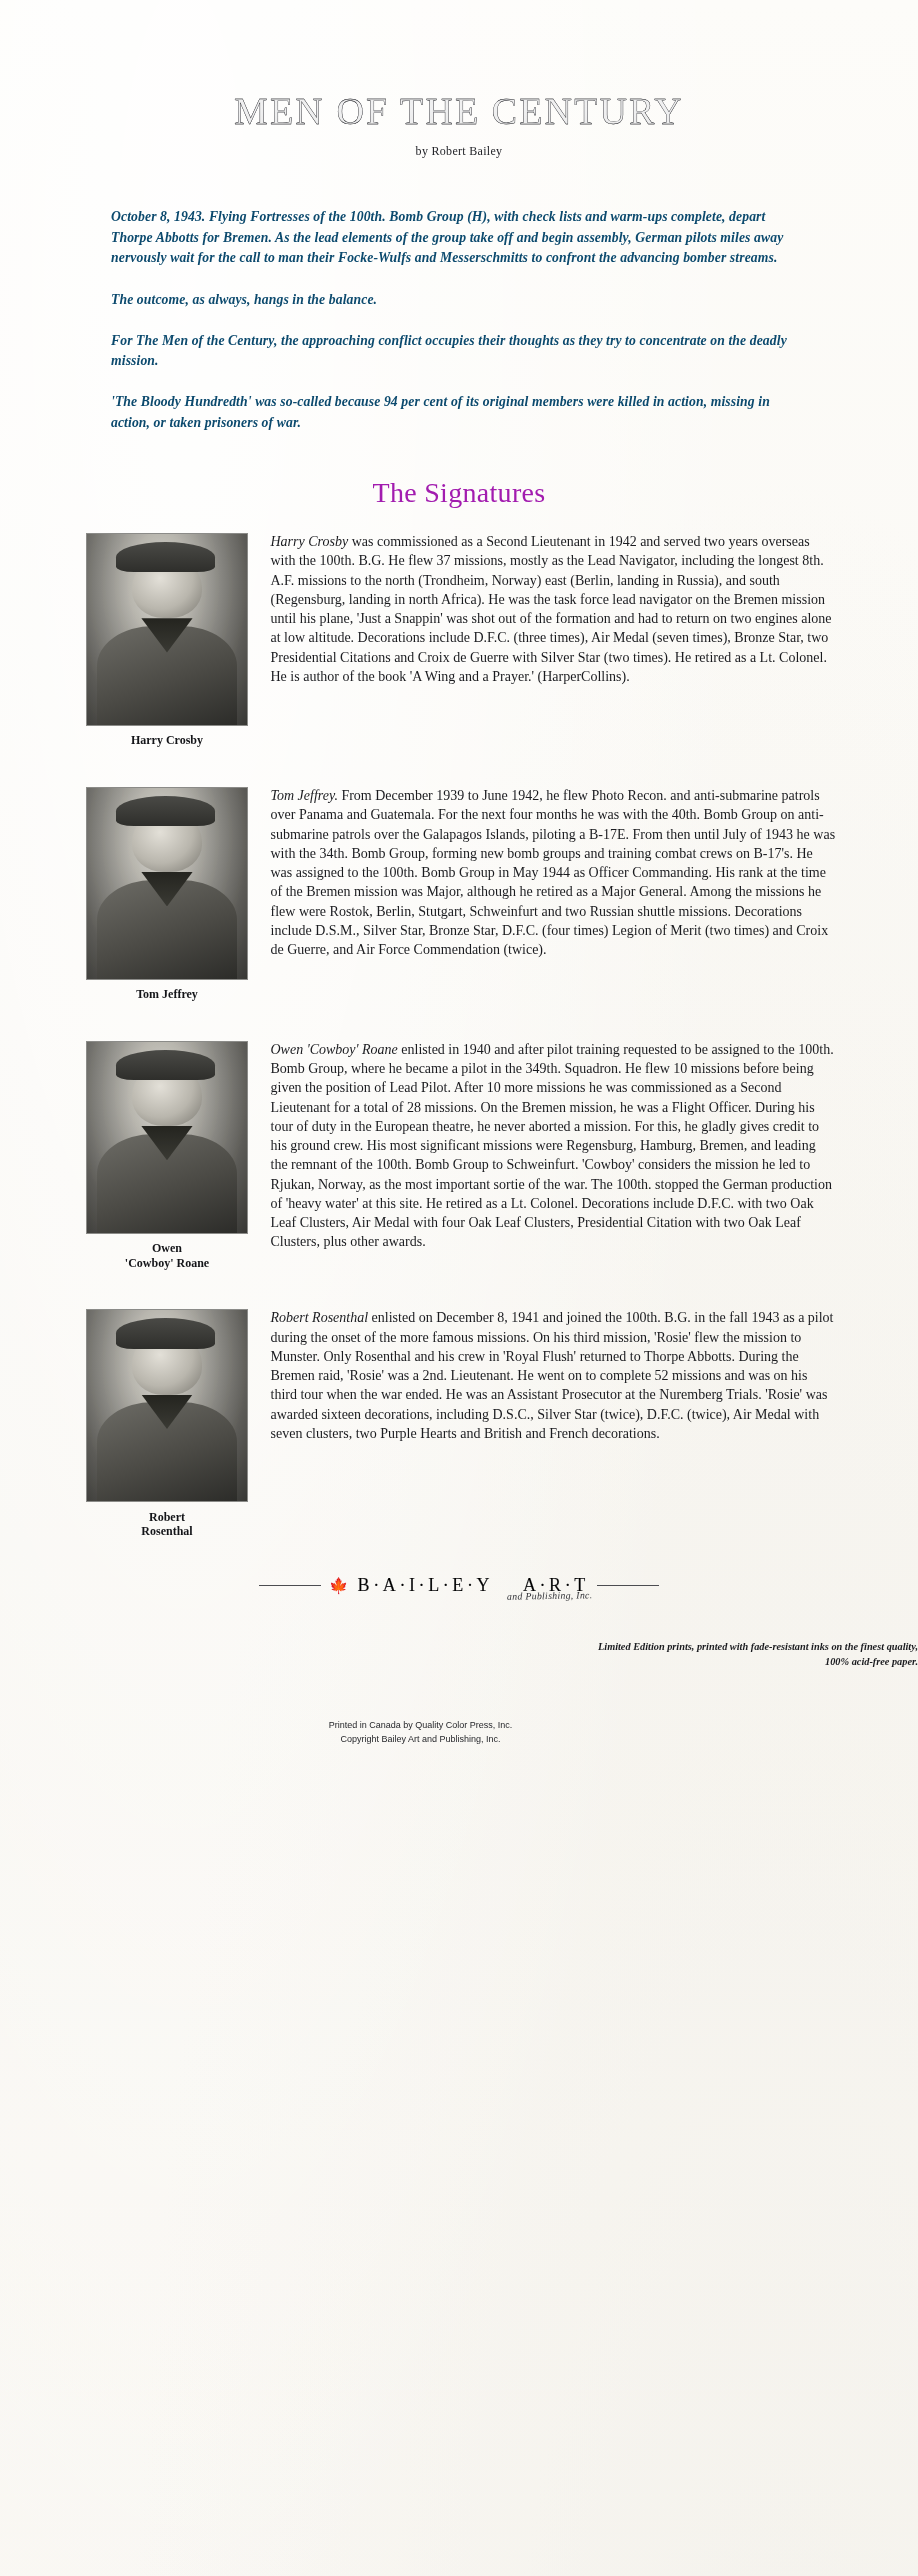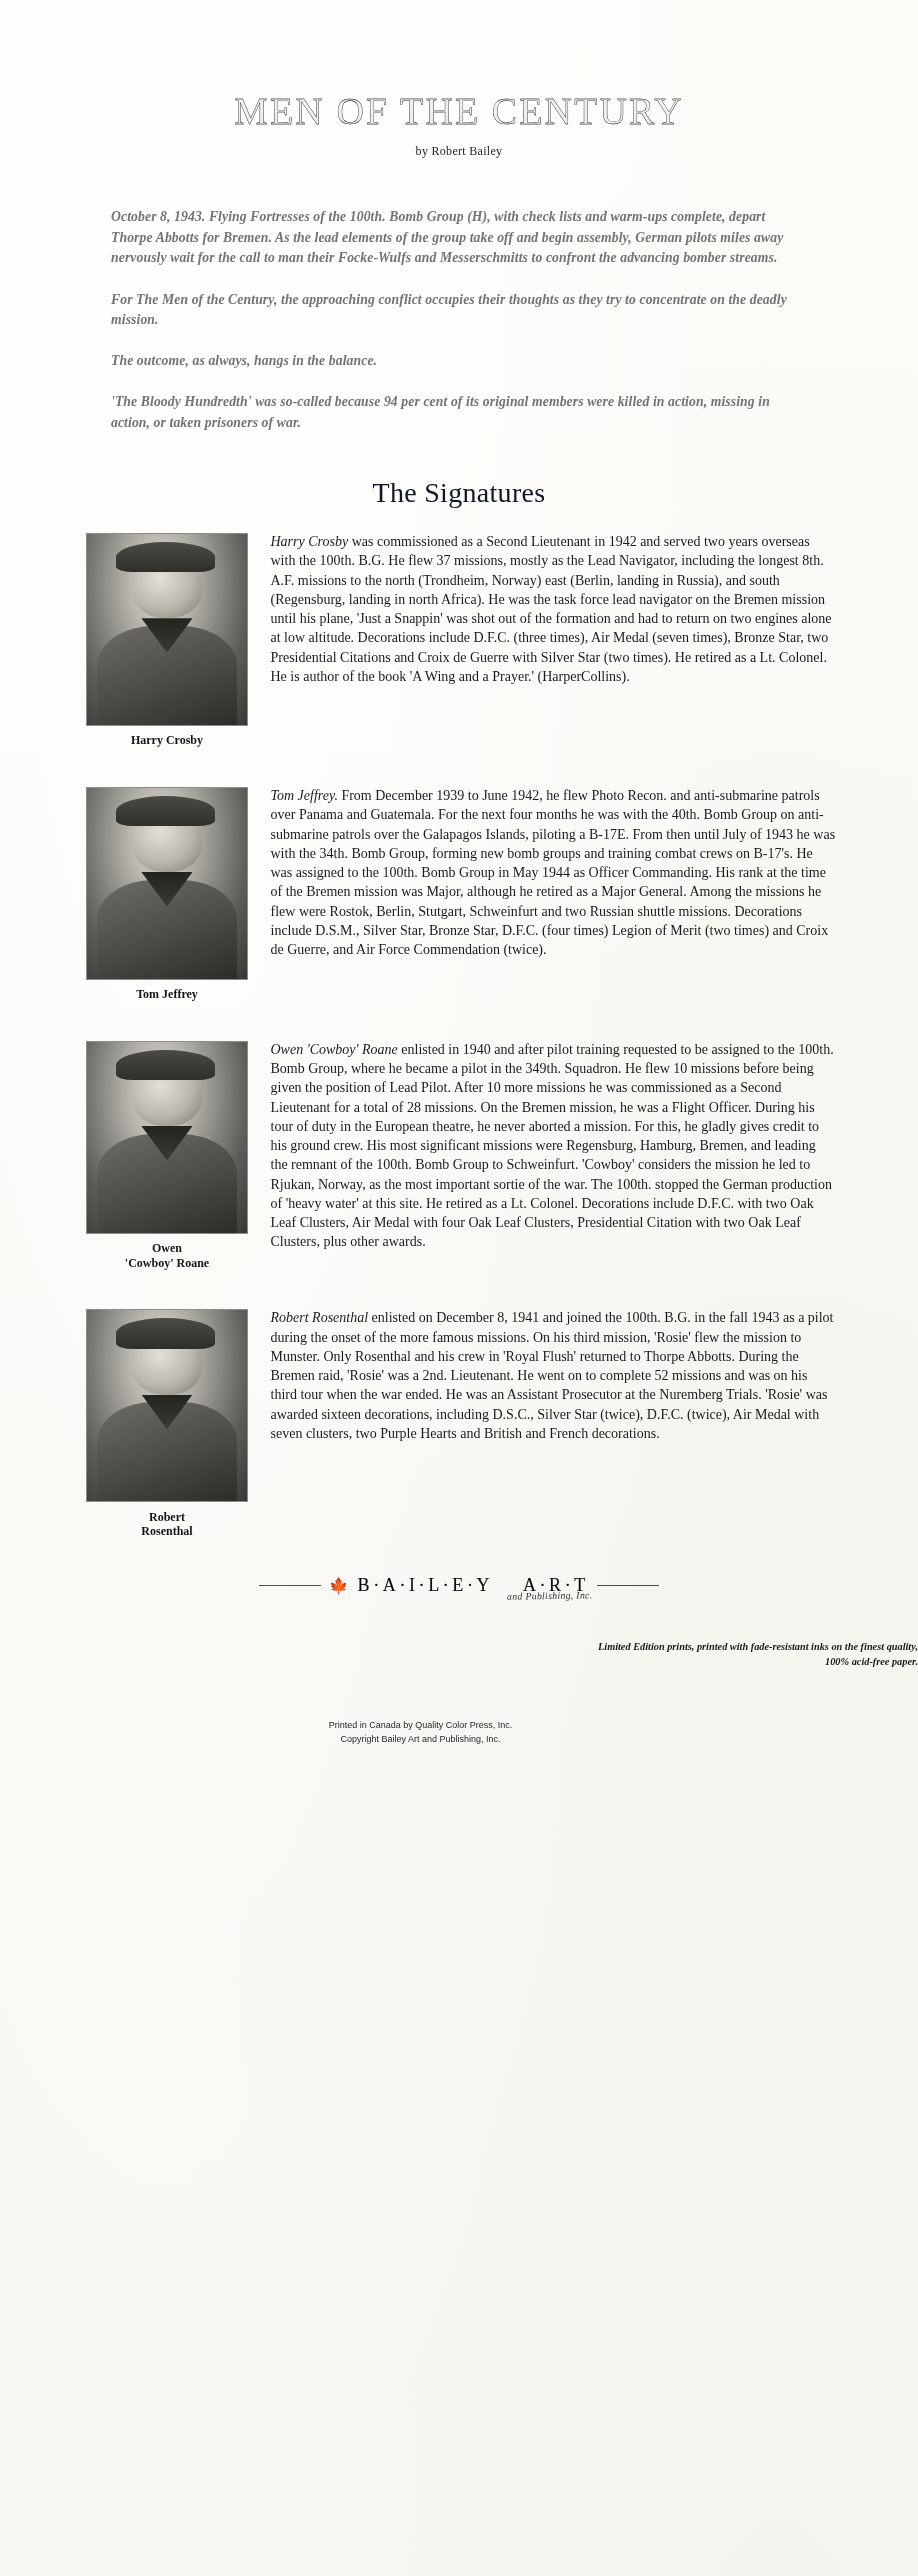--- a/index.html
+++ b/index.html
@@ -63,31 +63,31 @@
   .intro {
     margin: 48px 111px 0 111px;
   }
   .intro p {
     font-style: italic;
     font-weight: bold;
     font-size: 13.7px;
     line-height: 1.50;
     margin: 0 0 20.6px 0;
     letter-spacing: 0.1px;
-    color: #737373;
+    color: #0c4a6e;
   }
   .intro p:last-child { margin-bottom: 4px; }
 
   
   .sig-heading {
     text-align: center;
     font-size: 28px;
     font-weight: 400;
     margin: 44px 0 20.6px 0;
-    color: #0f172a;
+    color: #a21caf;
     letter-spacing: 0.3px;
   }
 
   
   .bios {
     margin: 0 82px 0 82px;
   }
   .bio {
     display: flex;
     align-items: flex-start;
@@ -241,22 +241,22 @@
 <div class="page">
   <div class="content">
 
     <div class="masthead">
       <h1 class="main-title">MEN OF THE CENTURY</h1>
       <div class="byline">by Robert Bailey</div>
     </div>
 
     <div class="intro">
       <p>October 8, 1943. Flying Fortresses of the 100th. Bomb Group (H), with check lists and warm-ups complete, depart Thorpe Abbotts for Bremen. As the lead elements of the group take off and begin assembly, German pilots miles away nervously wait for the call to man their Focke-Wulfs and Messerschmitts to confront the advancing bomber streams.</p>
+      <p>The outcome, as always, hangs in the  balance.</p>
       <p>For The Men of the Century, the approaching conflict occupies their thoughts as they try to concentrate on the deadly mission.</p>
-      <p>The outcome, as always, hangs in the  balance.</p>
       <p>'The Bloody Hundredth' was so-called because 94 per cent of its original members were killed in action, missing in action, or taken prisoners of war.</p>
     </div>
 
     <h2 class="sig-heading">The Signatures</h2>
 
     <div class="bios">
 
       <div class="bio">
         <div class="bio-left">
           <div class="portrait">

